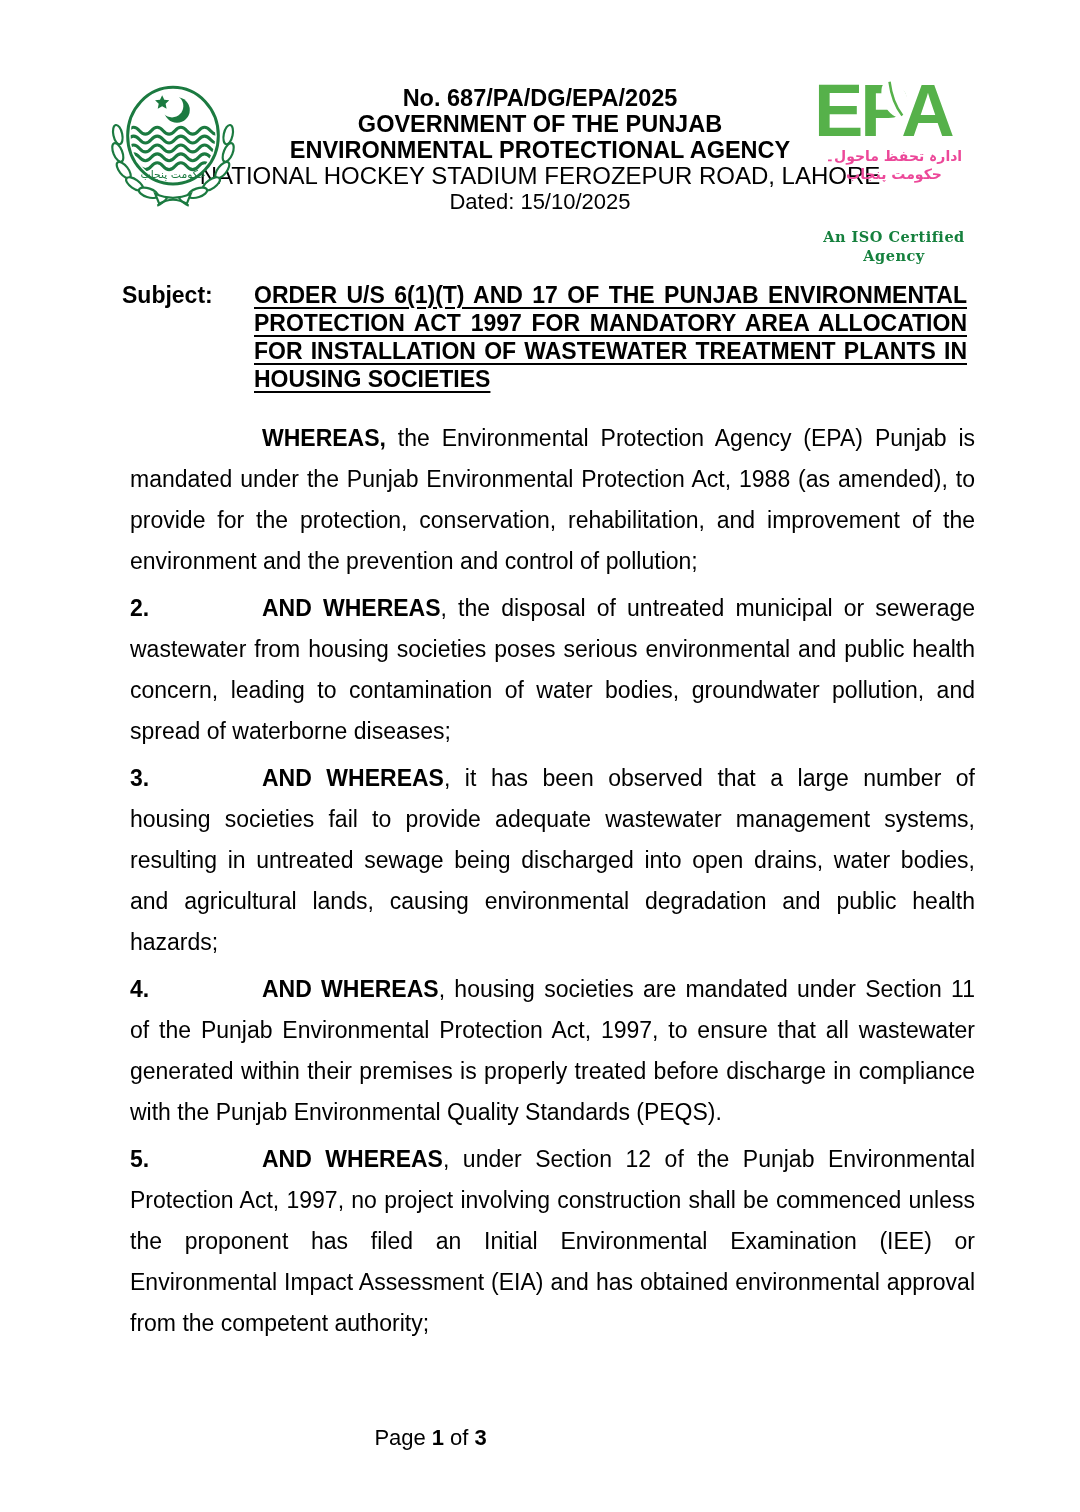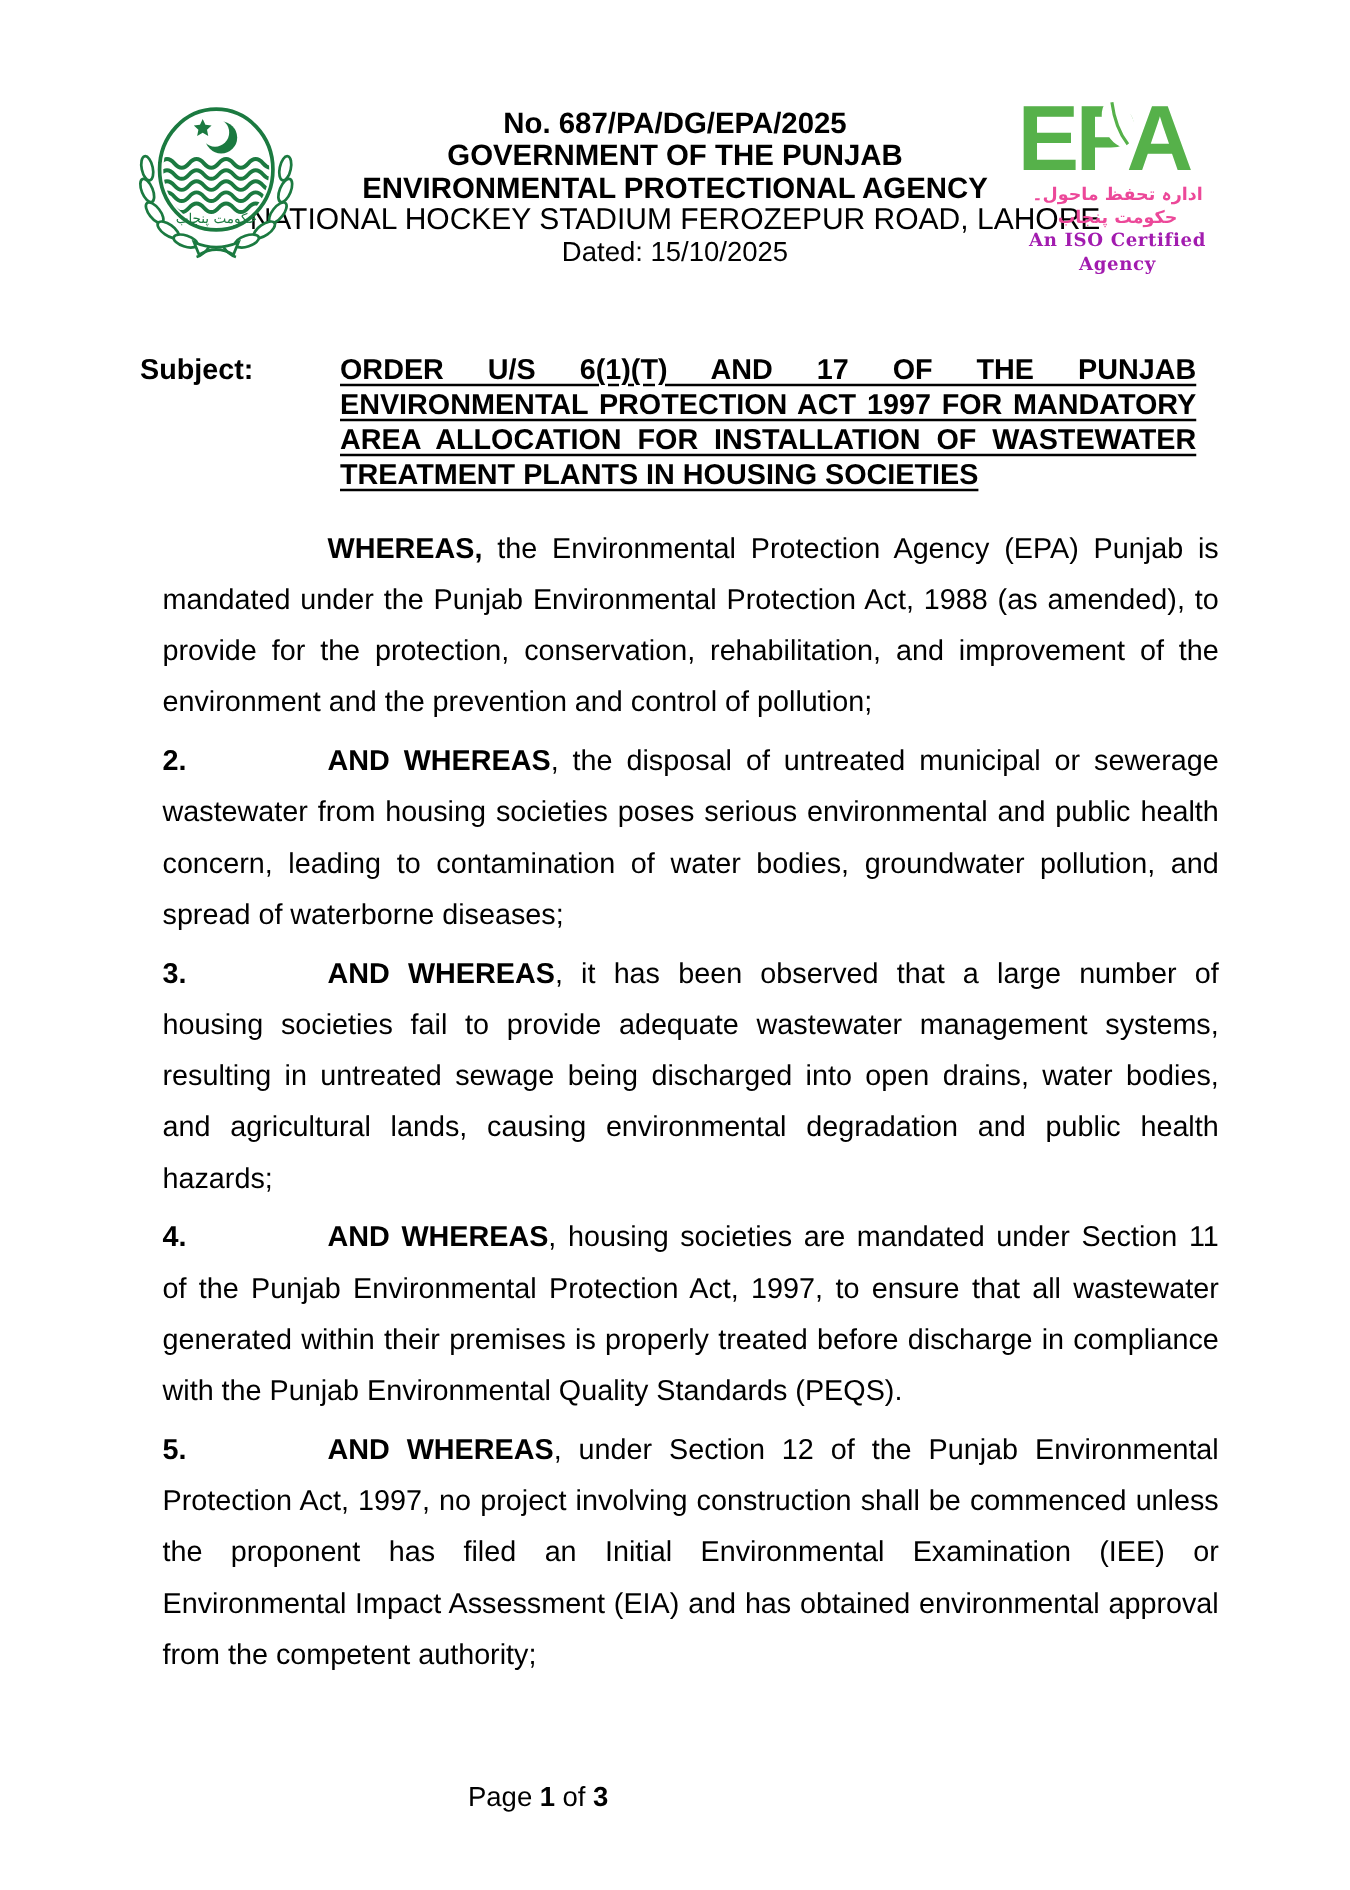--- a/index.html
+++ b/index.html
@@ -14,29 +14,29 @@
   .header{position:absolute;top:85px;left:0;width:1080px;}
   .crest{position:absolute;left:104px;top:-2px;width:138px;height:126px;}
   .epa-logo{position:absolute;left:814px;top:-12px;width:160px;text-align:center;}
   .epa-word{display:block;margin:0 auto;}
   .epa-urdu{
     display:block;font-family:"DejaVu Sans", sans-serif;font-weight:bold;
     color:#ec4899;font-size:14px;line-height:18px;direction:rtl;
   }
   .epa-iso{
     display:block;font-family:"DejaVu Serif", serif;font-weight:bold;
-    color:#a21caf;font-size:14.5px;line-height:19px;letter-spacing:.5px;
+    color:#15803d;font-size:14.5px;line-height:19px;letter-spacing:.5px;margin-top:44px;
   }
   .header-center{width:1080px;text-align:center;}
   .h-ref,.h-govt,.h-agency{font-weight:bold;font-size:23.5px;line-height:26px;}
   .h-addr{font-size:24px;line-height:26px;}
   .h-dated{font-size:22px;line-height:26px;}
 
   
-  .subject-row{position:absolute;left:112px;top:281px;width:845px;display:flex;gap:28px;}
+  .subject-row{position:absolute;left:122px;top:281px;width:845px;display:flex;}
   .subject-label{flex:0 0 132px;font-weight:bold;font-size:23px;line-height:28px;}
   .subject-text{
     flex:1;font-weight:bold;font-size:23px;line-height:28px;text-align:justify;
     text-decoration:underline;text-decoration-thickness:2px;text-underline-offset:4px;
   }
 
   
   .bodytext{position:absolute;left:130px;top:418px;width:845px;}
   .para{
     margin:0 0 6px 0;font-size:23px;line-height:41px;text-align:justify;

